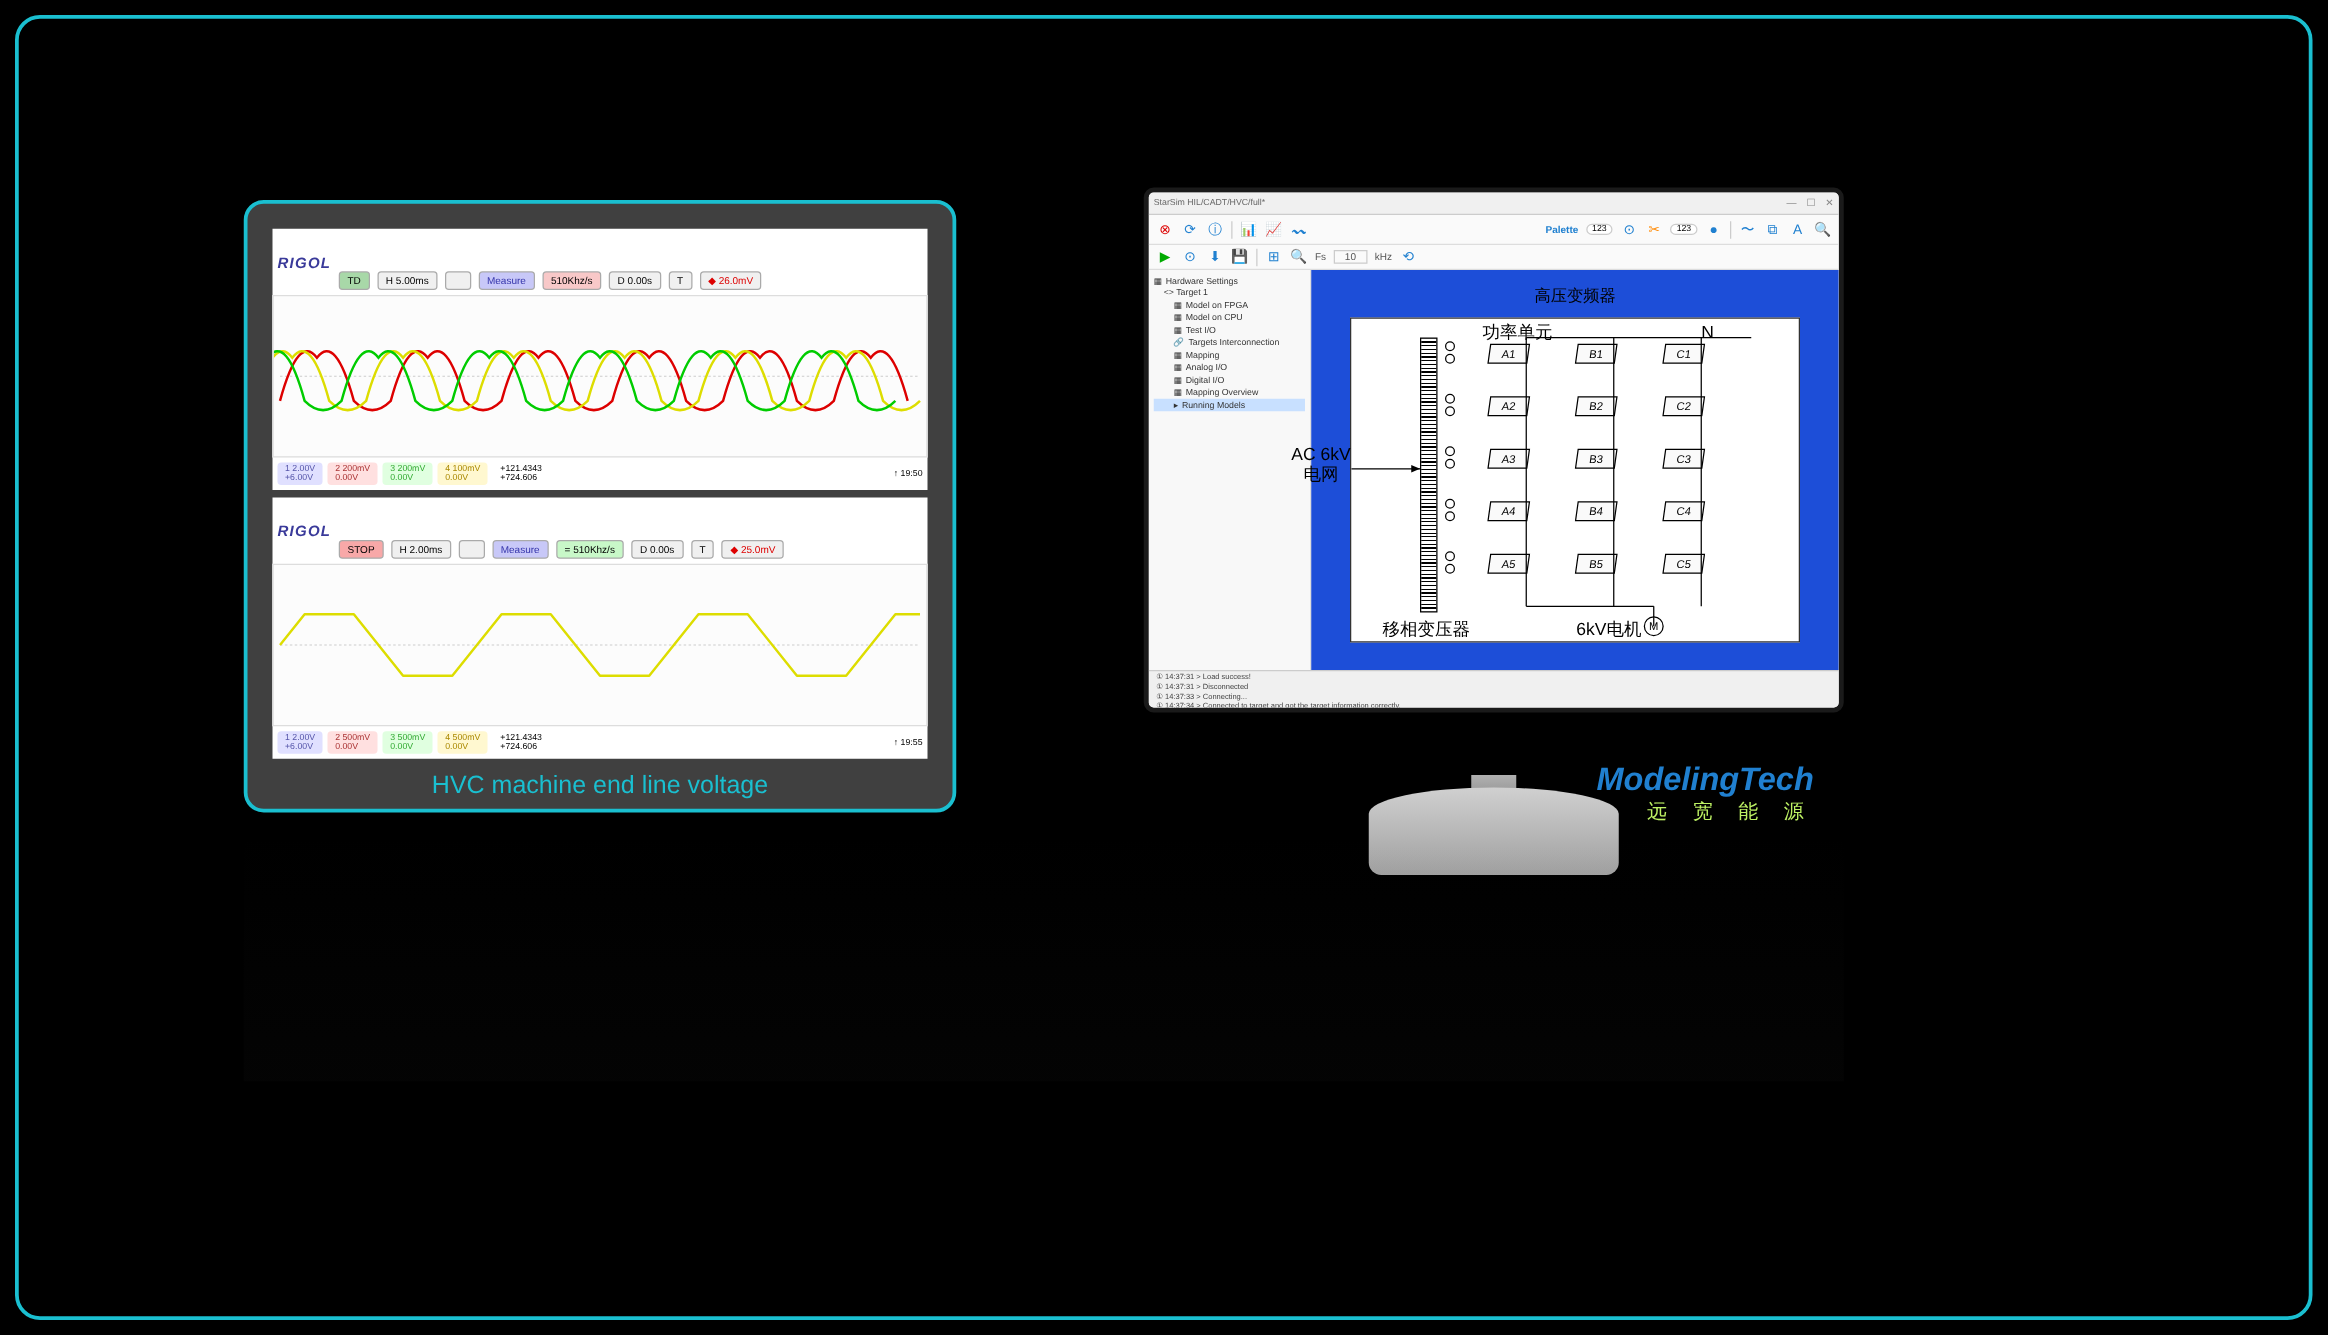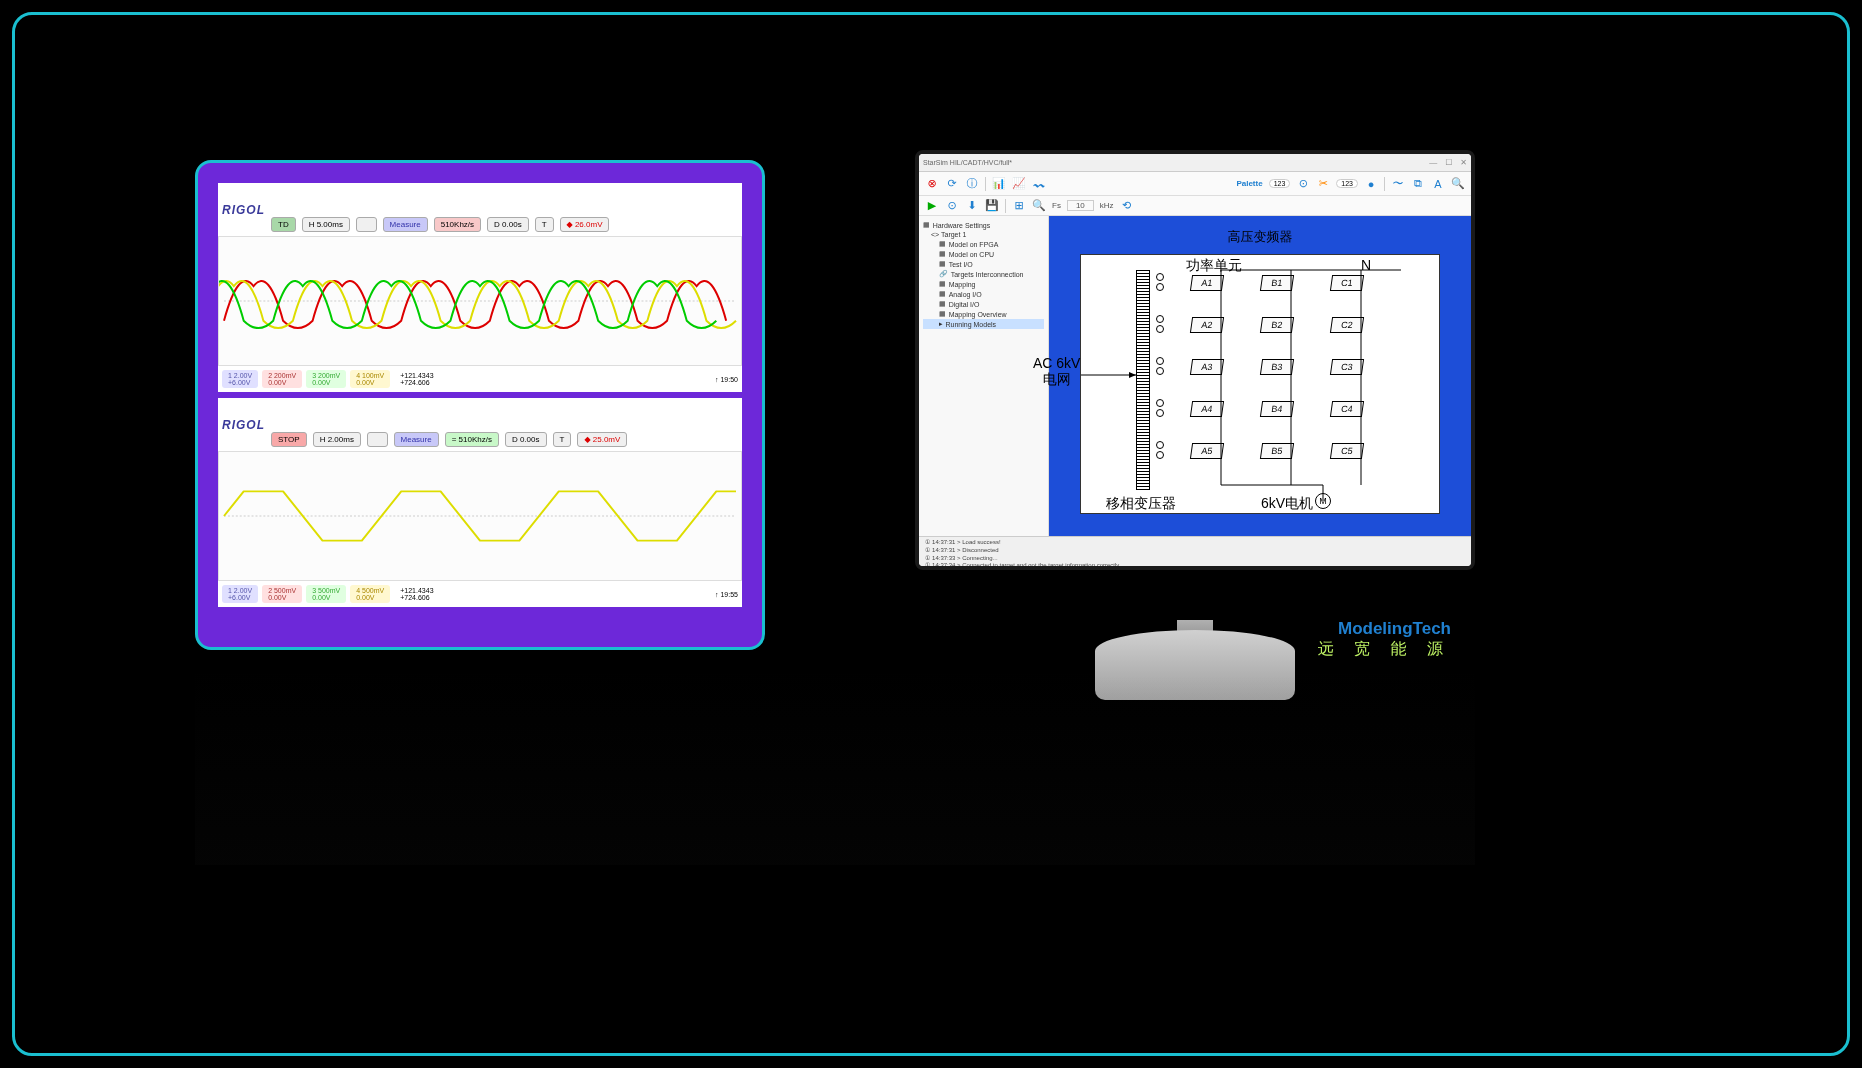--- a/index.html
+++ b/index.html
@@ -11,21 +11,21 @@
   border: 3px solid #1abfd0;
   border-radius: 20px;
   background: #000;
 }
 
 
 .oscillo-card {
   position: absolute;
   left: 180px; top: 145px;
   width: 570px; height: 490px;
-  background: #6d28d9;
+  background: #404040;
   border: 3px solid #1abfd0;
   border-radius: 16px;
   padding: 20px;
 }
 .scope-panel {
   width: 100%;
   background: #fff;
   margin-bottom: 6px;
 }
 .scope-header {
@@ -89,21 +89,21 @@
 .monitor-neck {
   position: absolute; bottom: -30px; left: 50%;
   transform: translateX(-50%);
   width: 36px; height: 30px;
   background: linear-gradient(#b0b0b0, #808080);
 }
 .monitor-brand {
   position: absolute; right: 24px; bottom: -40px;
   text-align: right;
 }
-.brand-main { color: #2080d0; font-size: 17px; font-weight: bold; }
+.brand-main { color: #2080d0; font-size: 26px; font-weight: bold; font-style: italic; }
 .brand-sub { color: #bef264; font-size: 16px; letter-spacing: 8px; }
 
 
 .app-titlebar {
   height: 18px; background: #f0f0f0; border-bottom: 1px solid #ccc;
   display: flex; align-items: center; font-size: 7px; padding: 0 4px;
   color: #666; justify-content: space-between;
 }
 .win-controls { display: flex; gap: 8px; font-size: 8px; color: #888; }
 .app-toolbar {
@@ -240,20 +240,21 @@
       </div>
       <div class="scope-footer">
         <span class="ch-box ch1">1  2.00V<br>+6.00V</span>
         <span class="ch-box ch2">2  500mV<br>0.00V</span>
         <span class="ch-box ch3">3  500mV<br>0.00V</span>
         <span class="ch-box ch4">4  500mV<br>0.00V</span>
         <span class="ch-box">+121.4343<br>+724.606</span>
         <span style="margin-left:auto">↑ 19:55</span>
       </div>
     </div>
+    <div class="scope-caption">HVC machine end line voltage</div>
   </div>
 
   <div class="monitor">
     <div class="monitor-screen">
 
       <div class="app-titlebar">
         <span>StarSim HIL/CADT/HVC/full*</span>
         <span class="win-controls">
           <span>—</span>
           <span>☐</span>

